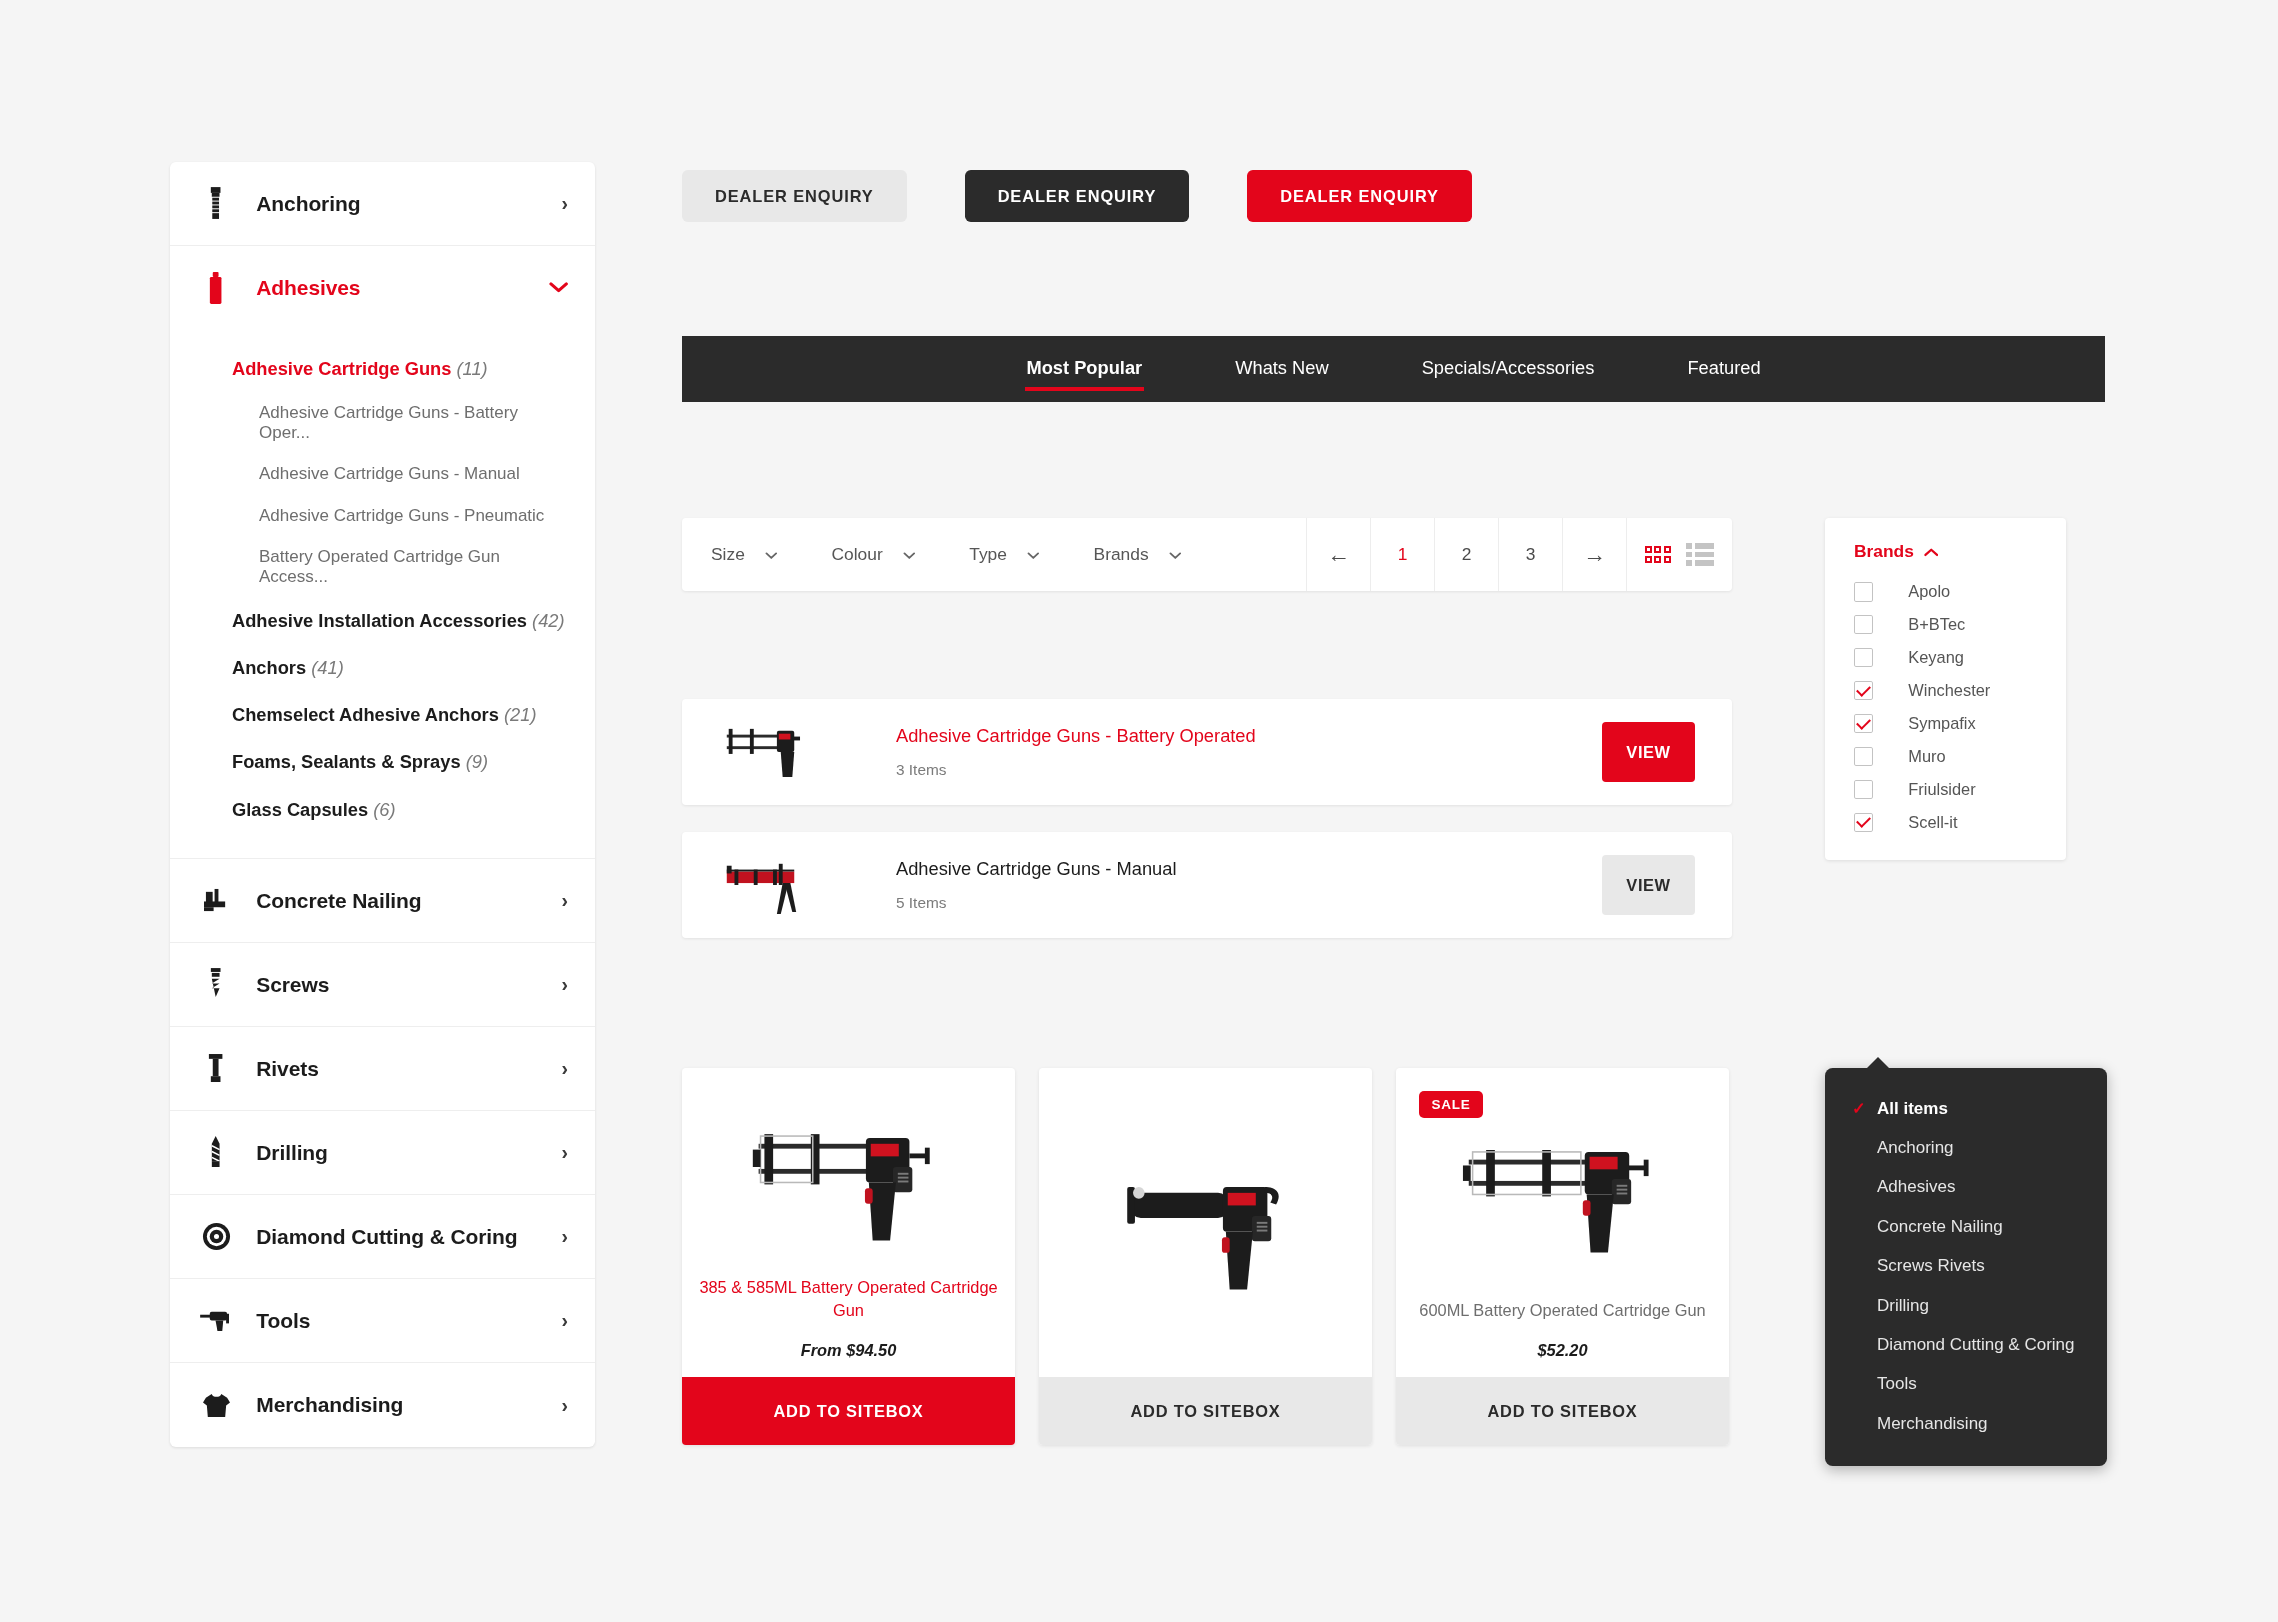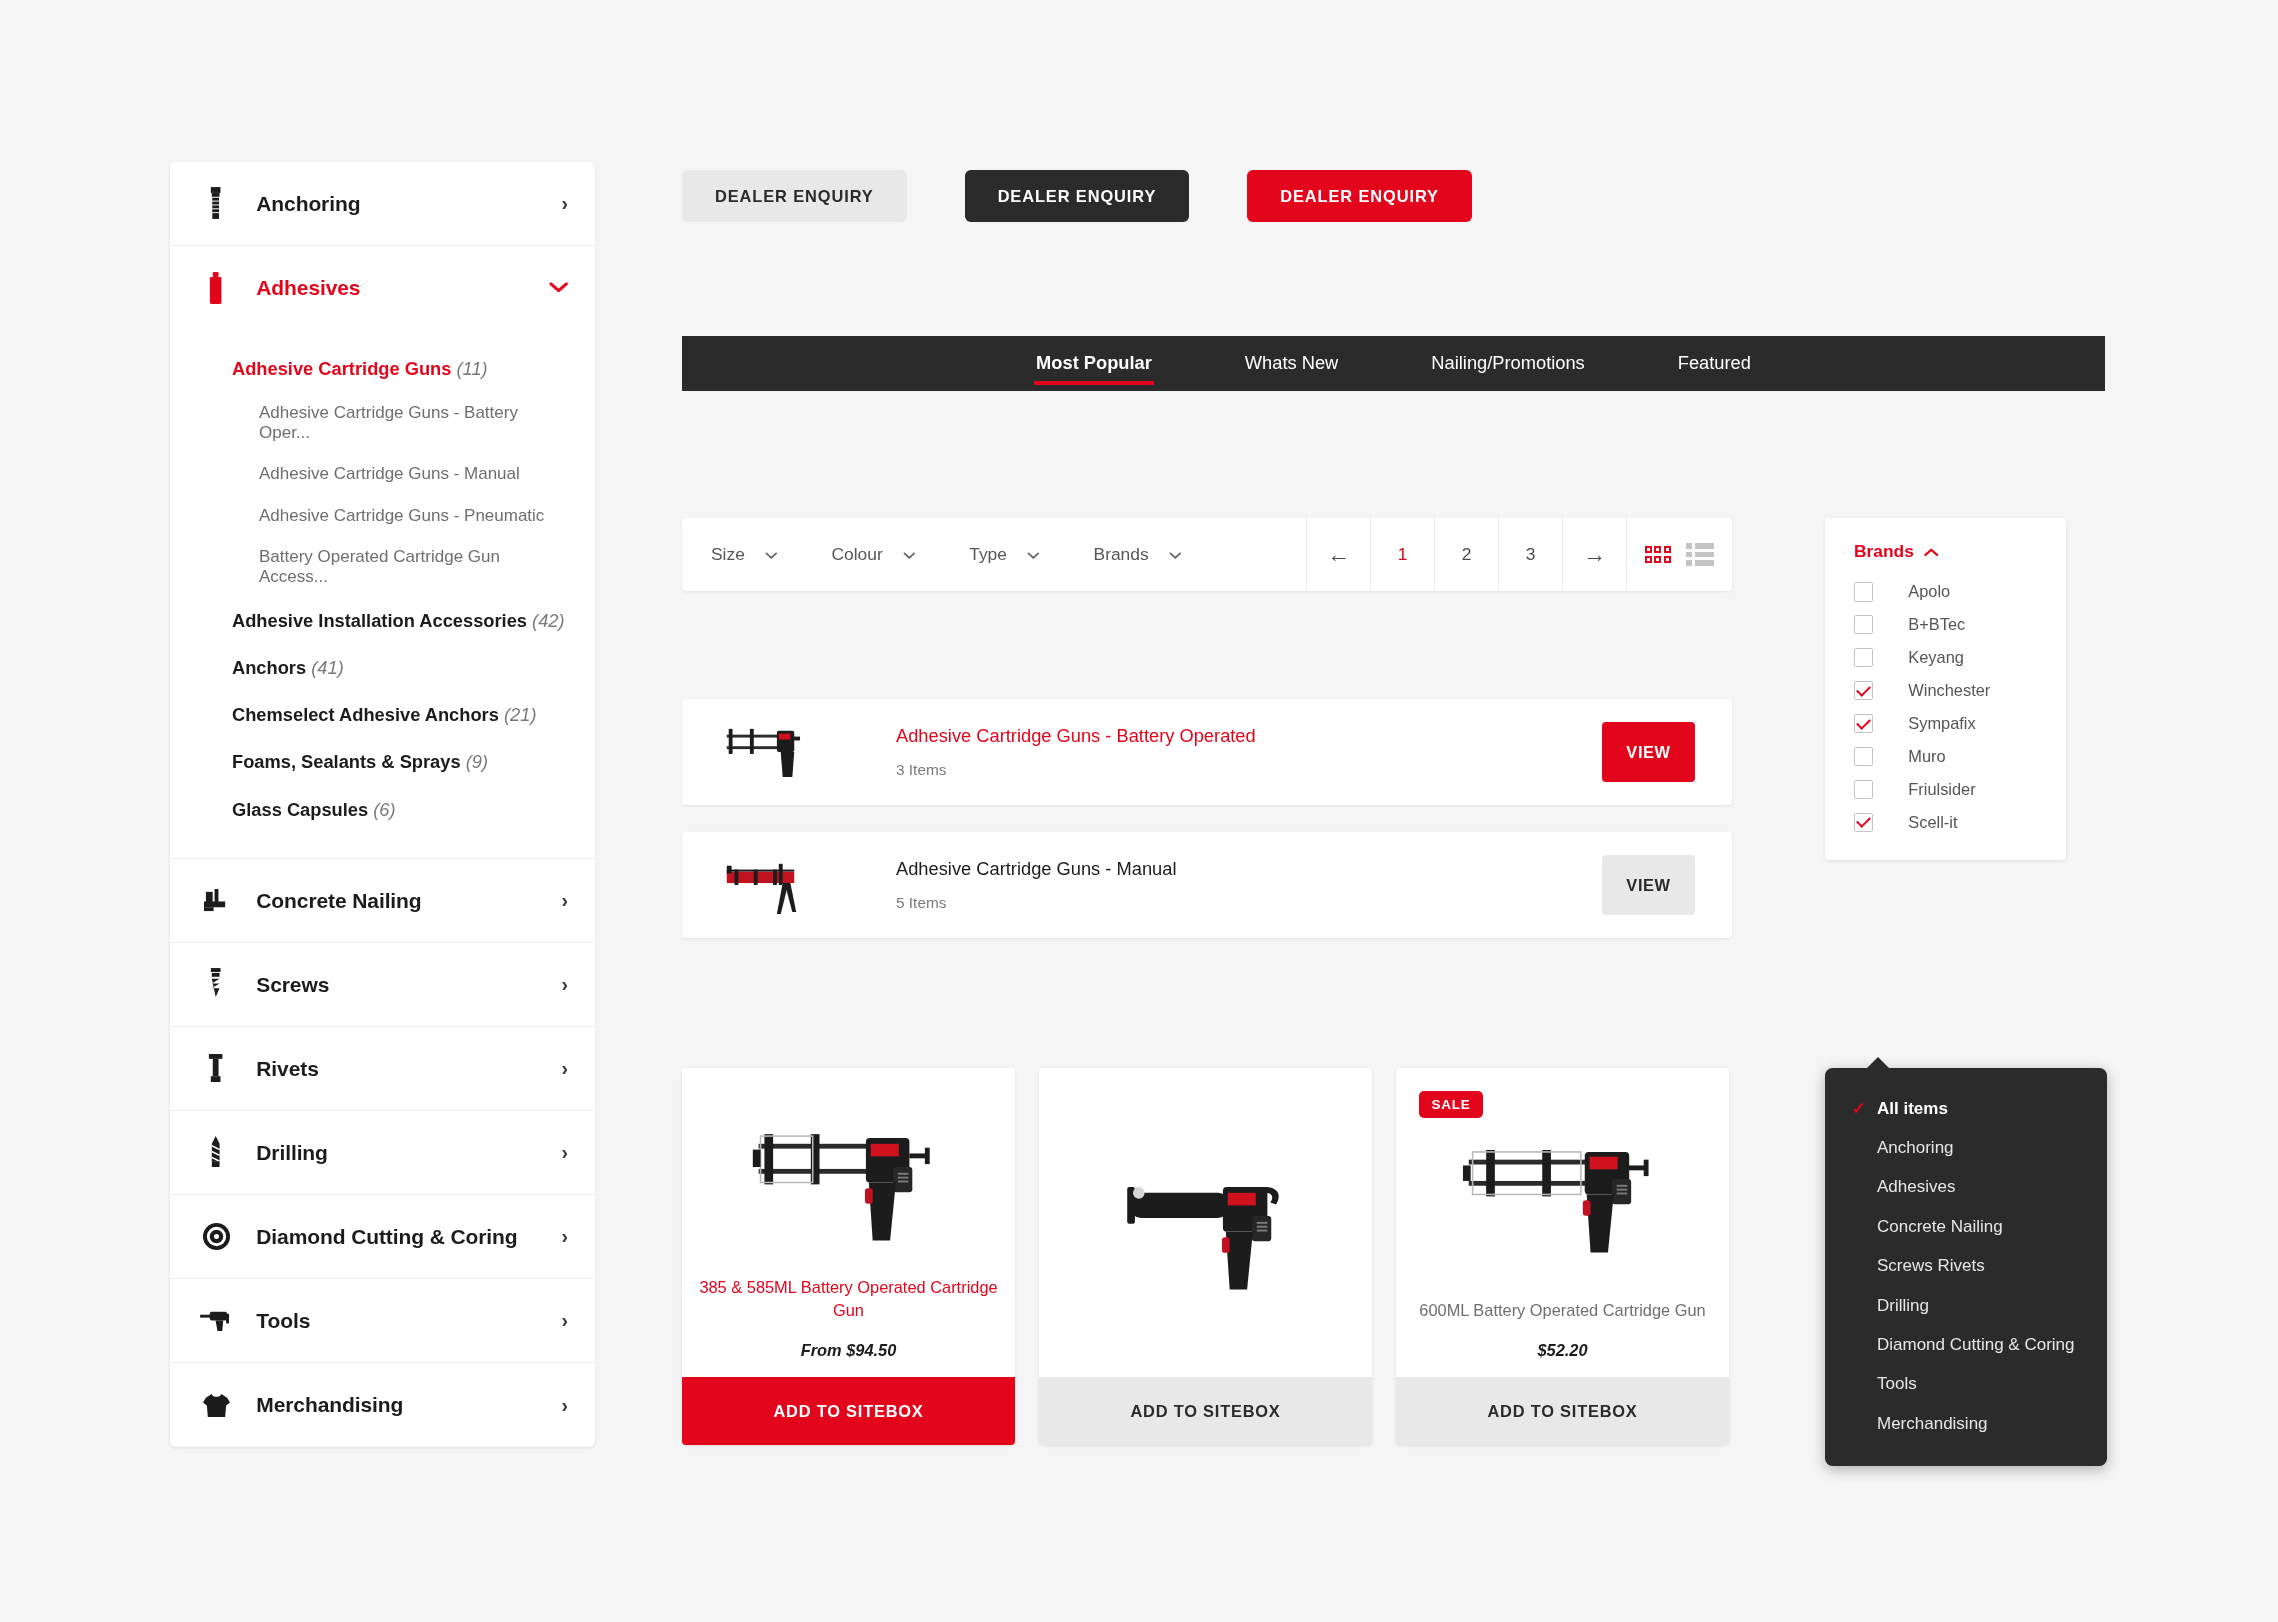--- a/index.html
+++ b/index.html
@@ -73,21 +73,21 @@
     height: 52px;
     display: flex; align-items: center; justify-content: center;
   }
   .btn-grey { background: #e8e8e8; color: #2b2b2b; }
   .btn-dark { background: #2b2b2b; color: #ffffff; }
   .btn-red  { background: #e3051b; color: #ffffff; }
 
   
   .tabbar {
     position: absolute; left: 682px; top: 336px;
-    width: 1423px; height: 55px;
+    width: 1423px; height: 66px;
     background: #2b2b2b;
     display: flex; align-items: center; justify-content: center;
     gap: 66px;
   }
   .tab {
     position: relative;
     color: #ffffff; font-size: 18.3px; font-weight: 400;
     padding: 0 13.5px 21px 13.5px;
     cursor: pointer; line-height: 1;
     padding-top: 19.3px;
@@ -402,21 +402,21 @@
           </svg>
       </span>
       <span class="cat-label">Merchandising</span>
       <span class="chev-right">›</span>
     </div>
   </nav>
 
   <div class="tabbar">
     <div class="tab active">Most Popular</div>
     <div class="tab">Whats New</div>
-    <div class="tab">Nailing/Promotions</div>
+    <div class="tab">Specials/Accessories</div>
     <div class="tab">Featured</div>
   </div>
 
   <div class="filterbar">
     <div class="filters">
       <div class="filter-item">
         <span>Size</span>
         <span><svg width="12.6" height="7.7" viewBox="0 0 13 8">
               <path d="M1.5 1.5 L6.5 6.2 L11.5 1.5" stroke="#666" stroke-width="1.9" fill="none" stroke-linecap="round" stroke-linejoin="round"></path>
             </svg></span>

